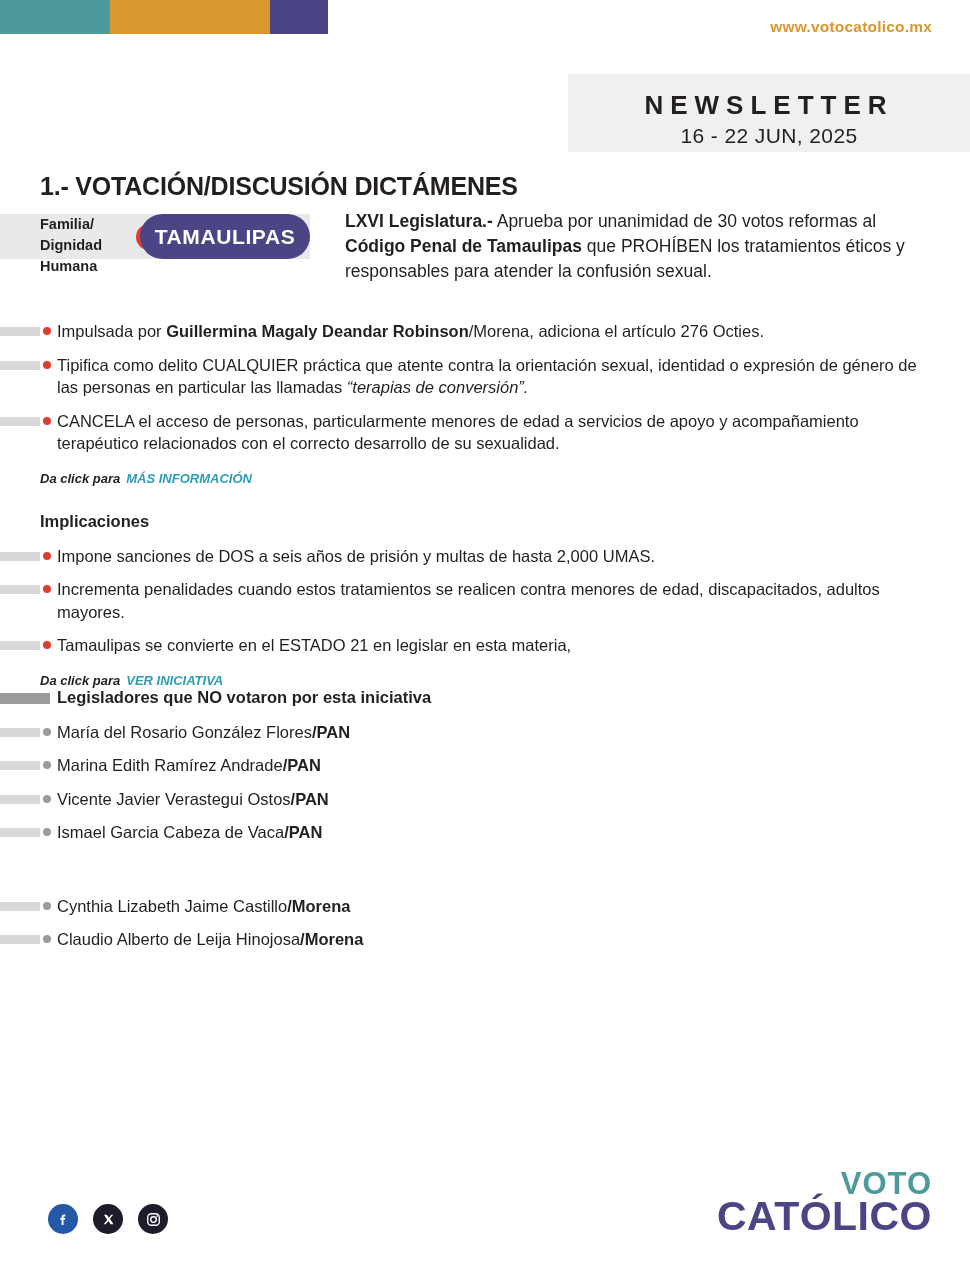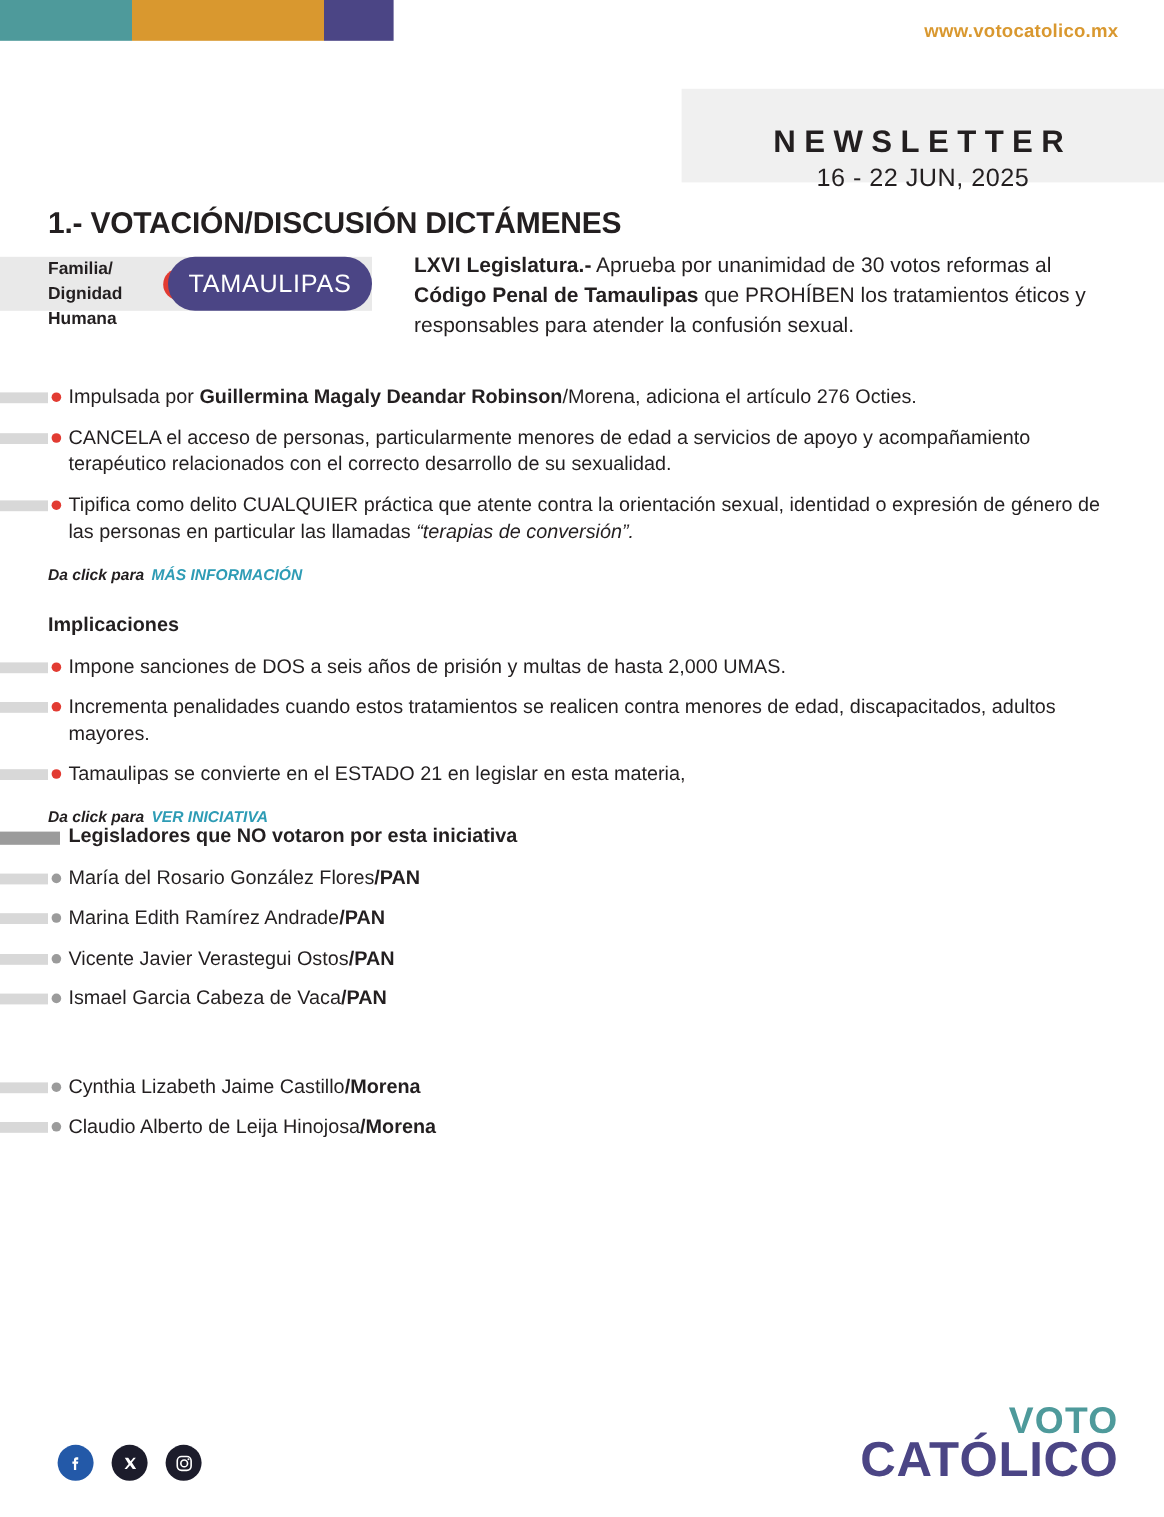--- a/index.html
+++ b/index.html
@@ -42,21 +42,21 @@
   
   .news-block {
     position: absolute;
     top: 74px;
     left: 568px;
     width: 402px;
     height: 78px;
     background: #f0f0f0;
     text-align: center;
     box-sizing: border-box;
-    padding-top: 29px;
+    padding-top: 16px;
   }
   .news-title {
     font-size: 26px;
     font-weight: bold;
     letter-spacing: 7px;
     color: #231f20;
   }
   .news-date {
     font-size: 21px;
     color: #231f20;
@@ -109,21 +109,21 @@
   .state-pill {
     position: absolute;
     left: 140px;
     top: 0;
     width: 170px;
     height: 45px;
     background: #4b4585;
     border-radius: 23px;
     color: #ffffff;
     font-size: 21px;
-    font-weight: normal;
+    font-weight: bold;
     display: flex;
     align-items: center;
     justify-content: center;
     letter-spacing: 0.6px;
   }
   .state-dot {
     position: absolute;
     left: 136px;
     top: 10px;
     width: 26px;
@@ -290,26 +290,26 @@
 
   <div class="bullets">
     <div class="bullet-row">
       <span class="dash"></span>
       <span class="dot"></span>
       <div class="txt">Impulsada por <b>Guillermina Magaly Deandar Robinson</b>/Morena, adiciona el artículo 276 Octies.</div>
     </div>
     <div class="bullet-row">
       <span class="dash"></span>
       <span class="dot"></span>
+      <div class="txt">Tipifica como delito CUALQUIER práctica que atente contra la orientación sexual, identidad o expresión de género de las personas en particular las llamadas <i>“terapias de conversión”.</i></div>
+    </div>
+    <div class="bullet-row">
+      <span class="dash"></span>
+      <span class="dot"></span>
       <div class="txt">CANCELA el acceso de personas, particularmente menores de edad a servicios de apoyo y acompañamiento terapéutico relacionados con el correcto desarrollo de su sexualidad.</div>
-    </div>
-    <div class="bullet-row">
-      <span class="dash"></span>
-      <span class="dot"></span>
-      <div class="txt">Tipifica como delito CUALQUIER práctica que atente contra la orientación sexual, identidad o expresión de género de las personas en particular las llamadas <i>“terapias de conversión”.</i></div>
     </div>
   </div>
 
   <div class="cta">
     <span>Da click para</span><span class="link">MÁS INFORMACIÓN</span>
   </div>
 
   <div class="sub-head">Implicaciones</div>
   <div class="bullets">
     <div class="bullet-row">

